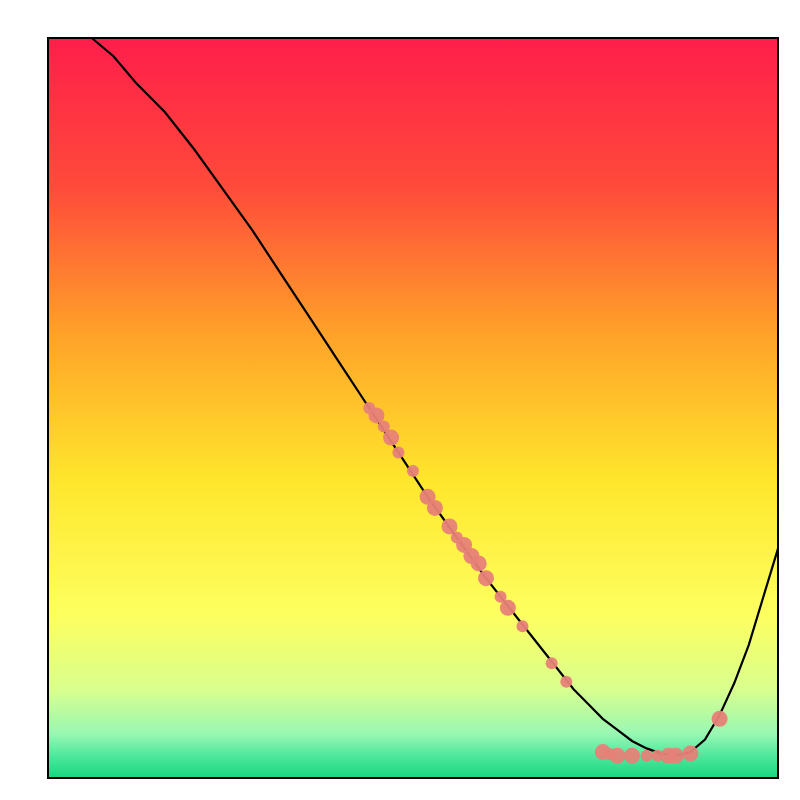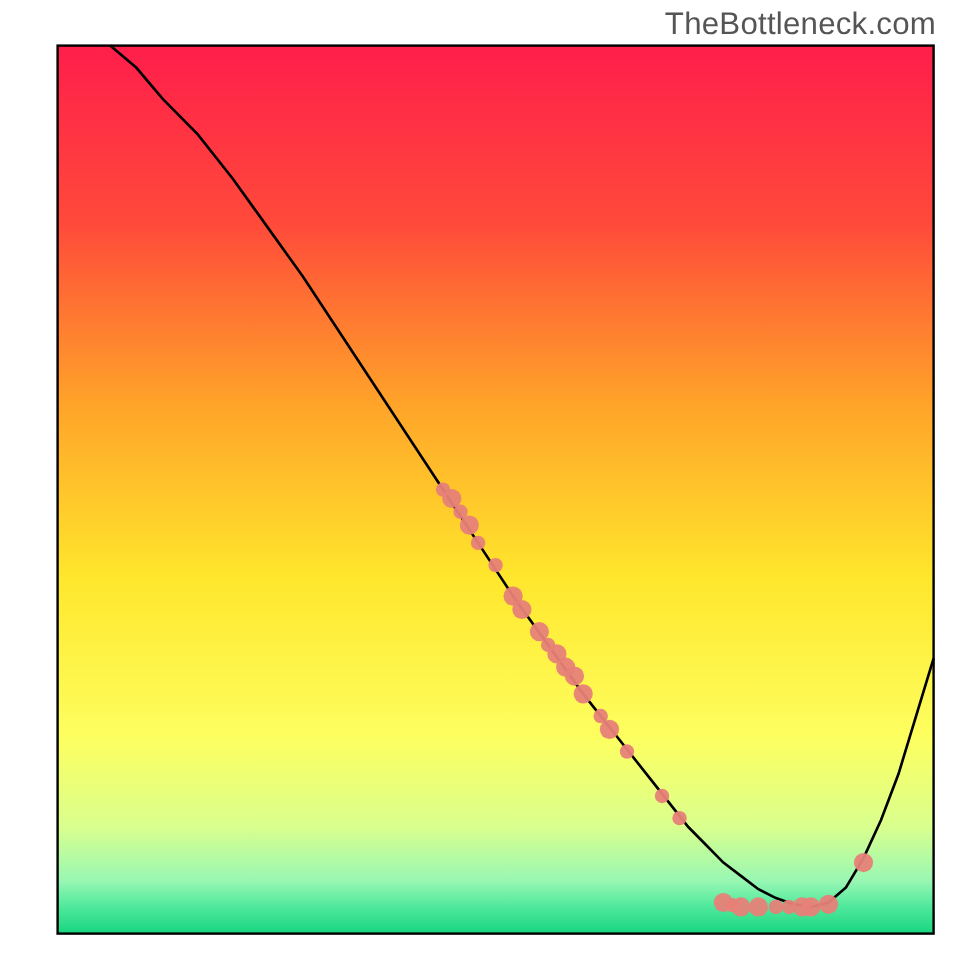--- a/index.html
+++ b/index.html
@@ -30,21 +30,20 @@
     top: 0;
     left: 0;
     width: 800px;
     height: 800px;
   }
 </style>
 </head>
 <body>
 
 <div class="chart-container">
-  <div class="watermark">TheBottleneck.com</div>
 
   <svg class="plot" viewBox="0 0 800 800" preserveAspectRatio="none">
     <defs>
       <linearGradient id="bg-grad" x1="0" y1="0" x2="0" y2="1">
       <stop offset="0%" stop-color="#ff1e4b"></stop>
           <stop offset="20%" stop-color="#ff4a3a"></stop>
           <stop offset="40%" stop-color="#ffa229"></stop>
           <stop offset="60%" stop-color="#ffe72c"></stop>
           <stop offset="78%" stop-color="#fdff60"></stop>
           <stop offset="88%" stop-color="#d9ff8e"></stop>

